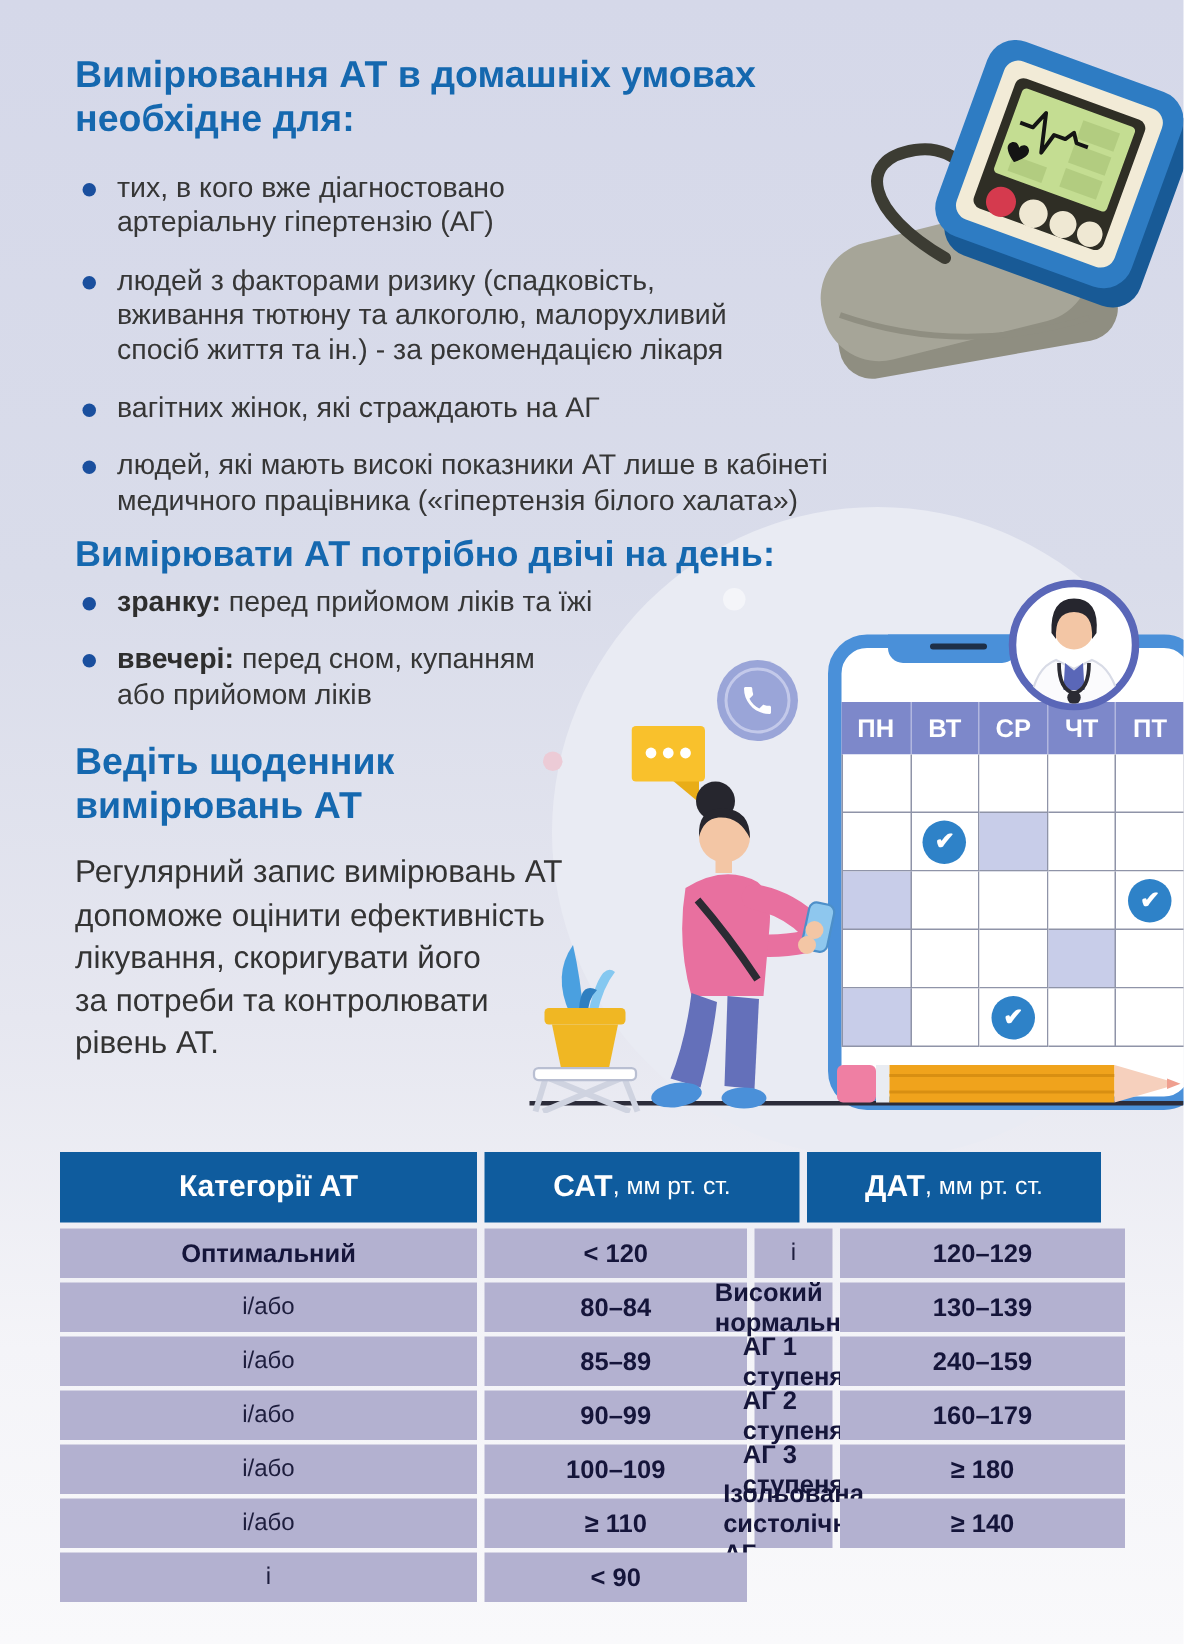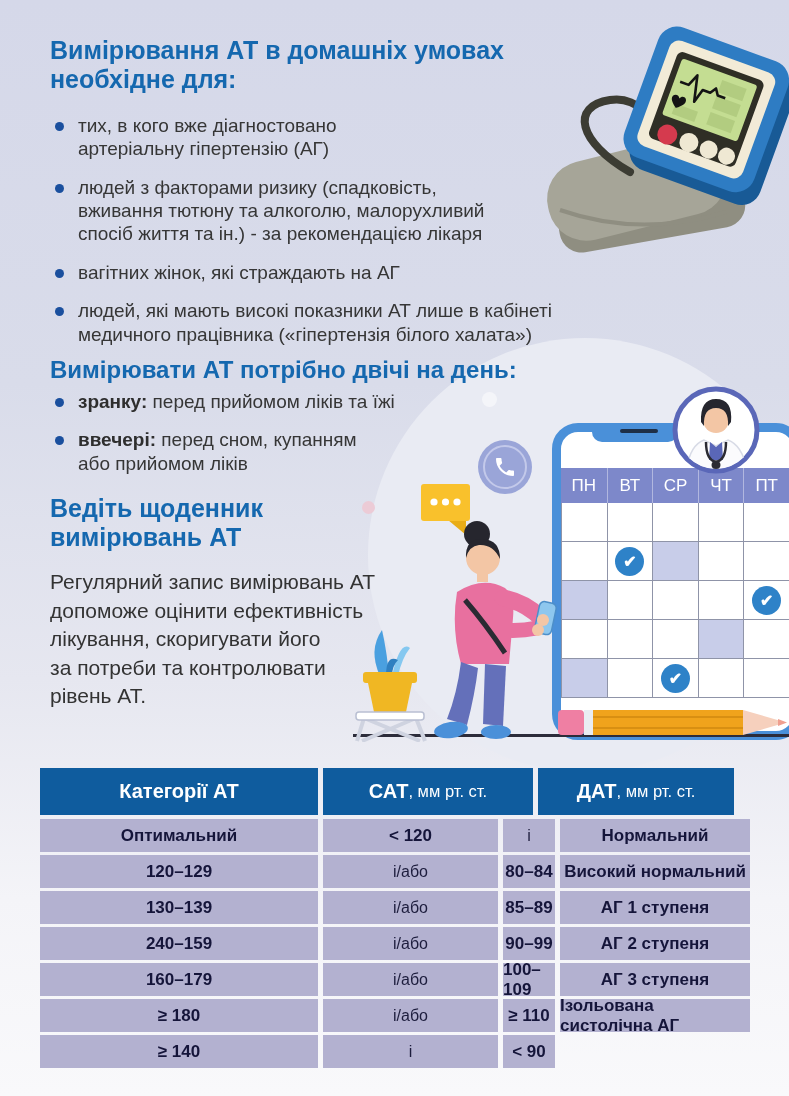--- a/index.html
+++ b/index.html
@@ -36,21 +36,21 @@
   .hunit{font-size:16.5px;font-weight:normal;}
   .tbl-body{left:40px;top:819px;width:710px;display:grid;grid-template-columns:278px 175px 52px 1fr;gap:3px 5px;}
   .tcell{background:#b3b1d0;height:33px;display:flex;align-items:center;justify-content:center;
          font-size:17px;font-weight:bold;color:#15153a;}
   .tconn{font-weight:normal;font-size:16px;color:#1d1d3d;}
   
   .phone{left:552px;top:423px;width:250px;height:317px;background:#fff;border:9px solid #4a90d9;border-radius:26px;box-sizing:border-box;}
   .notch{left:592px;top:423px;width:86px;height:19px;background:#4a90d9;border-radius:0 0 10px 10px;}
   .speaker{left:620px;top:429px;width:38px;height:4px;background:#1e2f47;border-radius:2px;}
   .cal-days{left:561px;top:468px;width:228px;height:35px;display:grid;grid-template-columns:repeat(5,1fr);background:#7d88ca;}
-  .cal-days span{display:flex;align-items:center;justify-content:center;color:#fff;font-weight:normal;font-size:17px;border-left:1px solid rgba(255,255,255,.4);}
+  .cal-days span{display:flex;align-items:center;justify-content:center;color:#fff;font-weight:bold;font-size:17px;border-left:1px solid rgba(255,255,255,.4);}
   .cal-days span:first-child{border-left:none;}
   .cal-grid{left:561px;top:503px;width:228px;height:195px;display:grid;grid-template-columns:repeat(5,1fr);grid-template-rows:repeat(5,1fr);border-left:1px solid #8f94a8;}
   .cal-cell{border-right:1px solid #8f94a8;border-bottom:1px solid #8f94a8;display:flex;align-items:center;justify-content:center;background:#fff;}
   .cal-cell.shade{background:#c8cde9;}
   .chk{width:29px;height:29px;border-radius:50%;background:#2e82c8;color:#fff;font-size:16px;font-weight:bold;display:flex;align-items:center;justify-content:center;}
   .ground{left:353px;top:734px;width:436px;height:3px;background:#2c2c3a;}
   svg{display:block;}
 </style>
 </head>
 <body>
@@ -272,21 +272,20 @@
     <div class="hcell">
       <span class="hlabel">ДАТ</span>
         <span class="hunit">, мм рт. ст.</span>
     </div>
   </div>
   <div class="abs tbl-body">
     <div class="tcell">Оптимальний</div>
     <div class="tcell">&lt; 120</div>
     <div class="tcell tconn">і</div>
 
-    <div class="tcell">Нормальний</div>
     <div class="tcell">120–129</div>
     <div class="tcell tconn">і/або</div>
     <div class="tcell">80–84</div>
 
     <div class="tcell">Високий нормальний</div>
     <div class="tcell">130–139</div>
     <div class="tcell tconn">і/або</div>
     <div class="tcell">85–89</div>
 
     <div class="tcell">АГ 1 ступеня</div>

